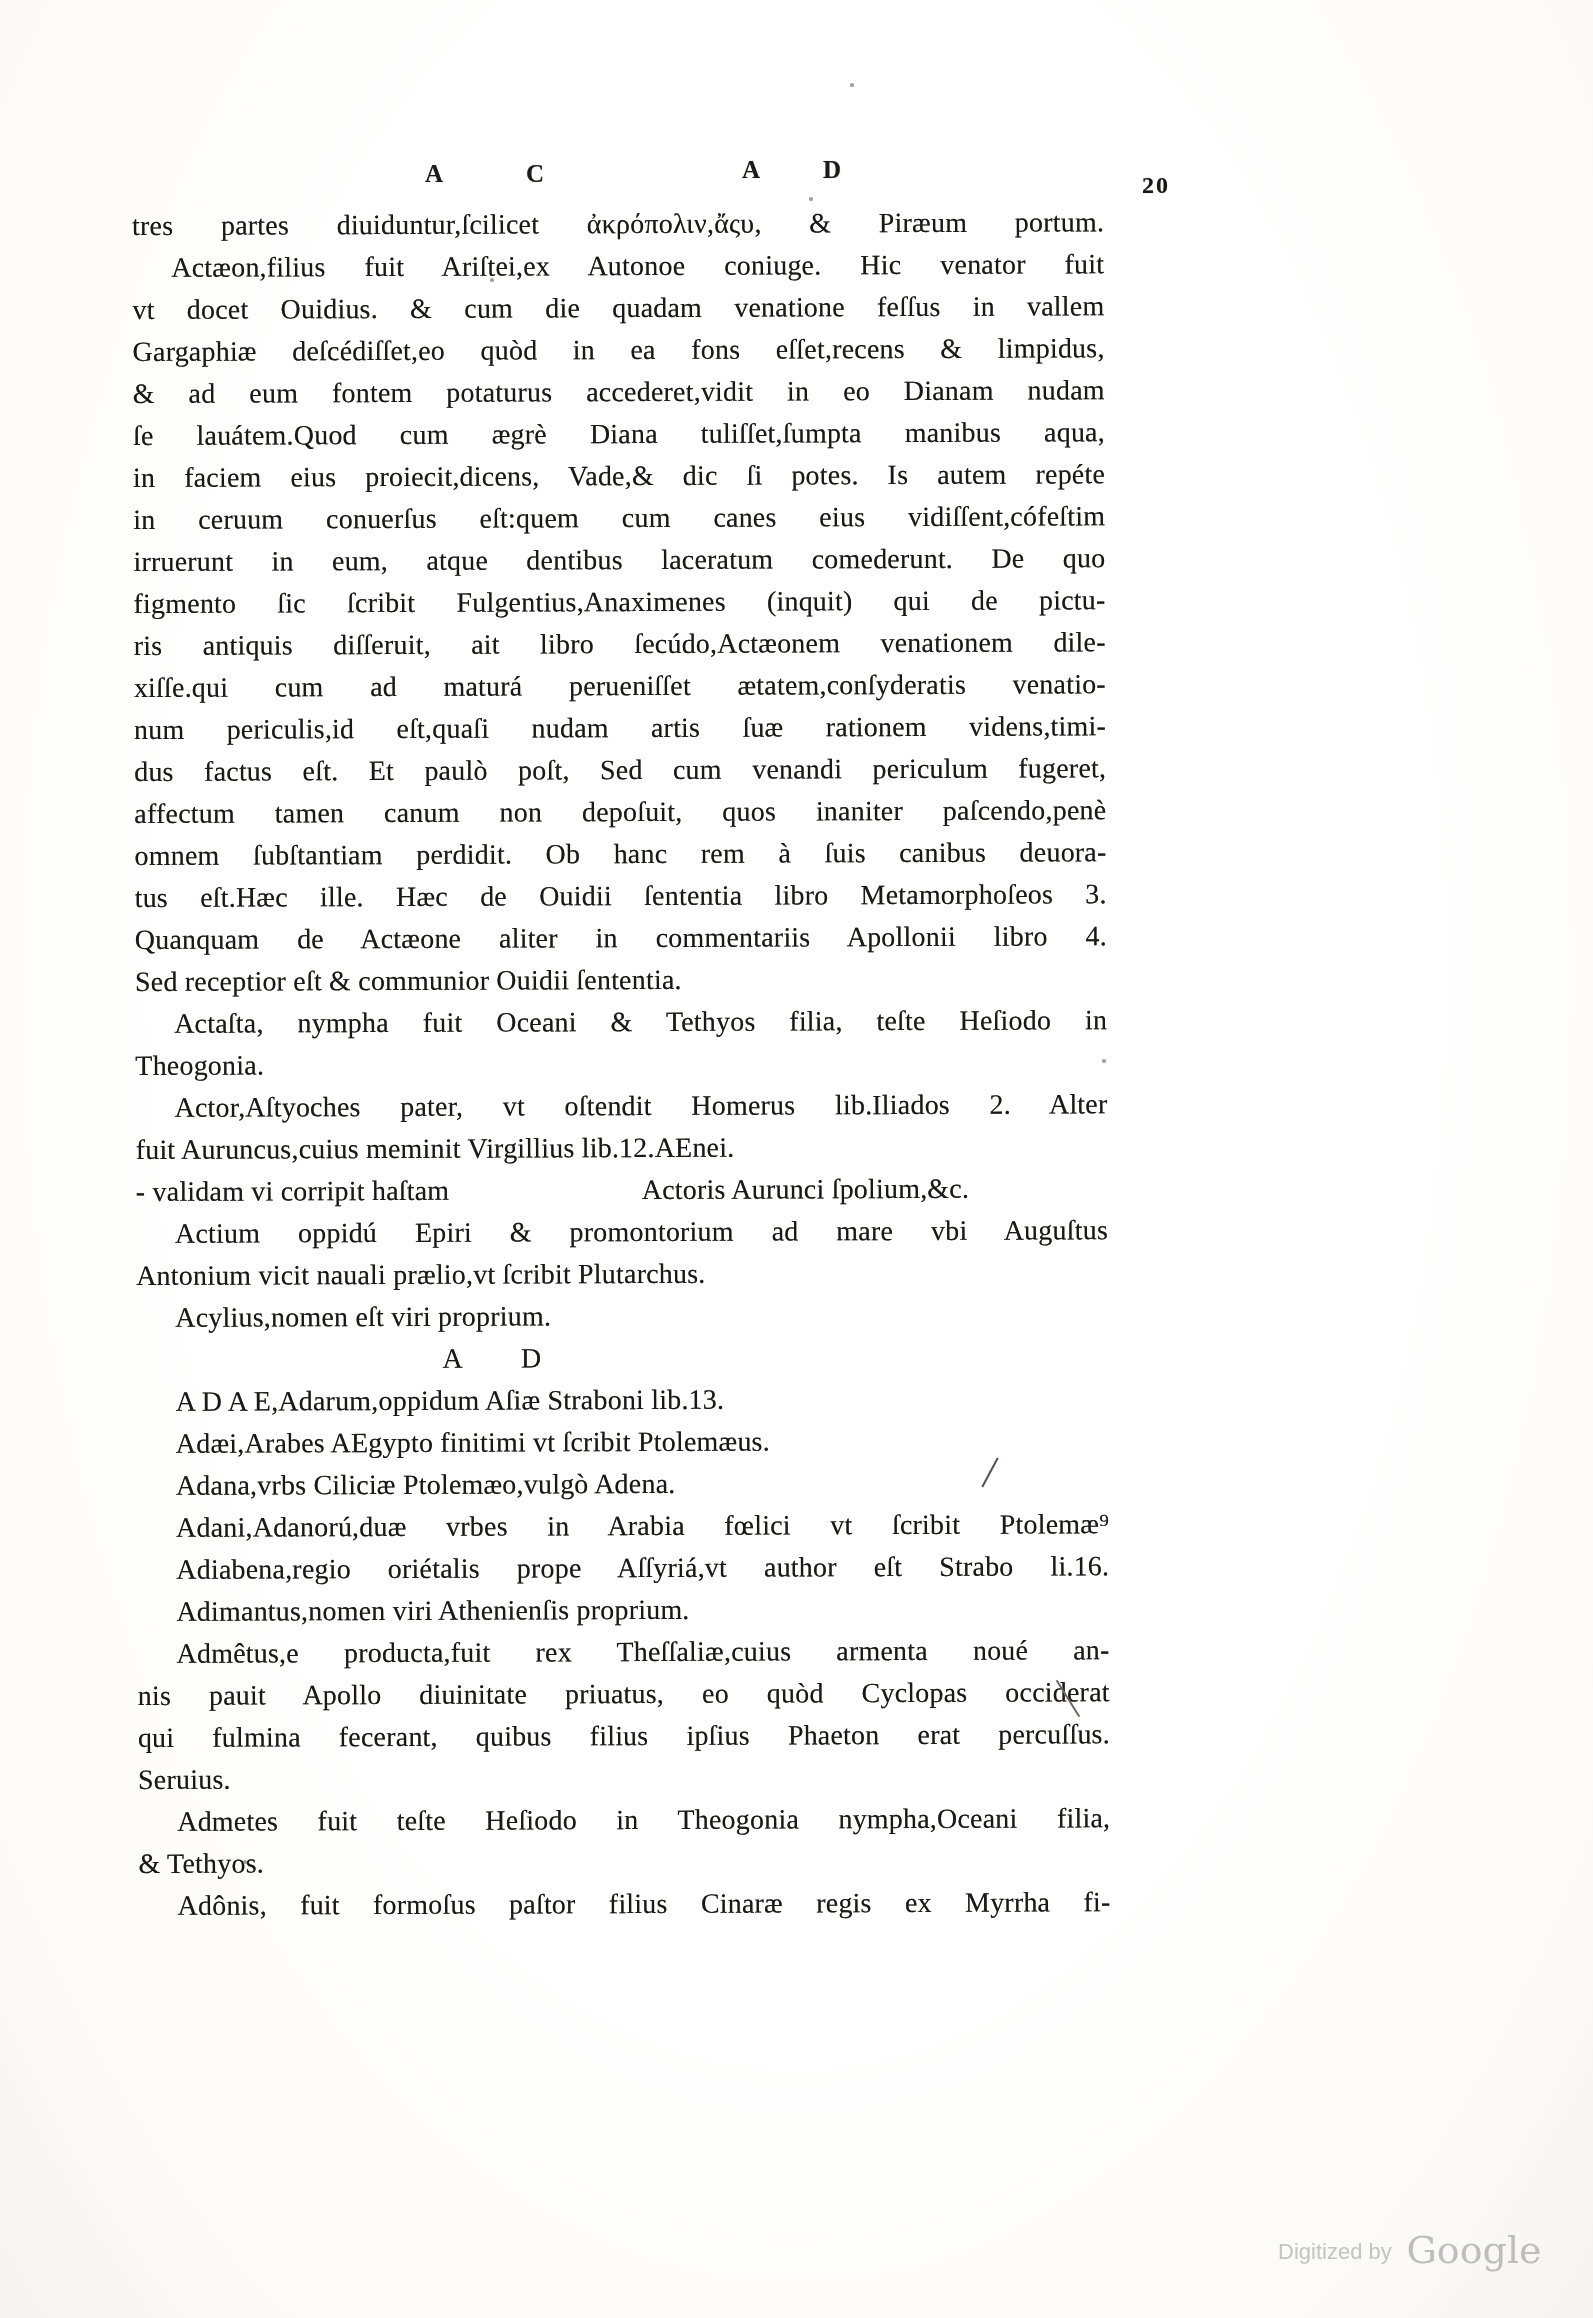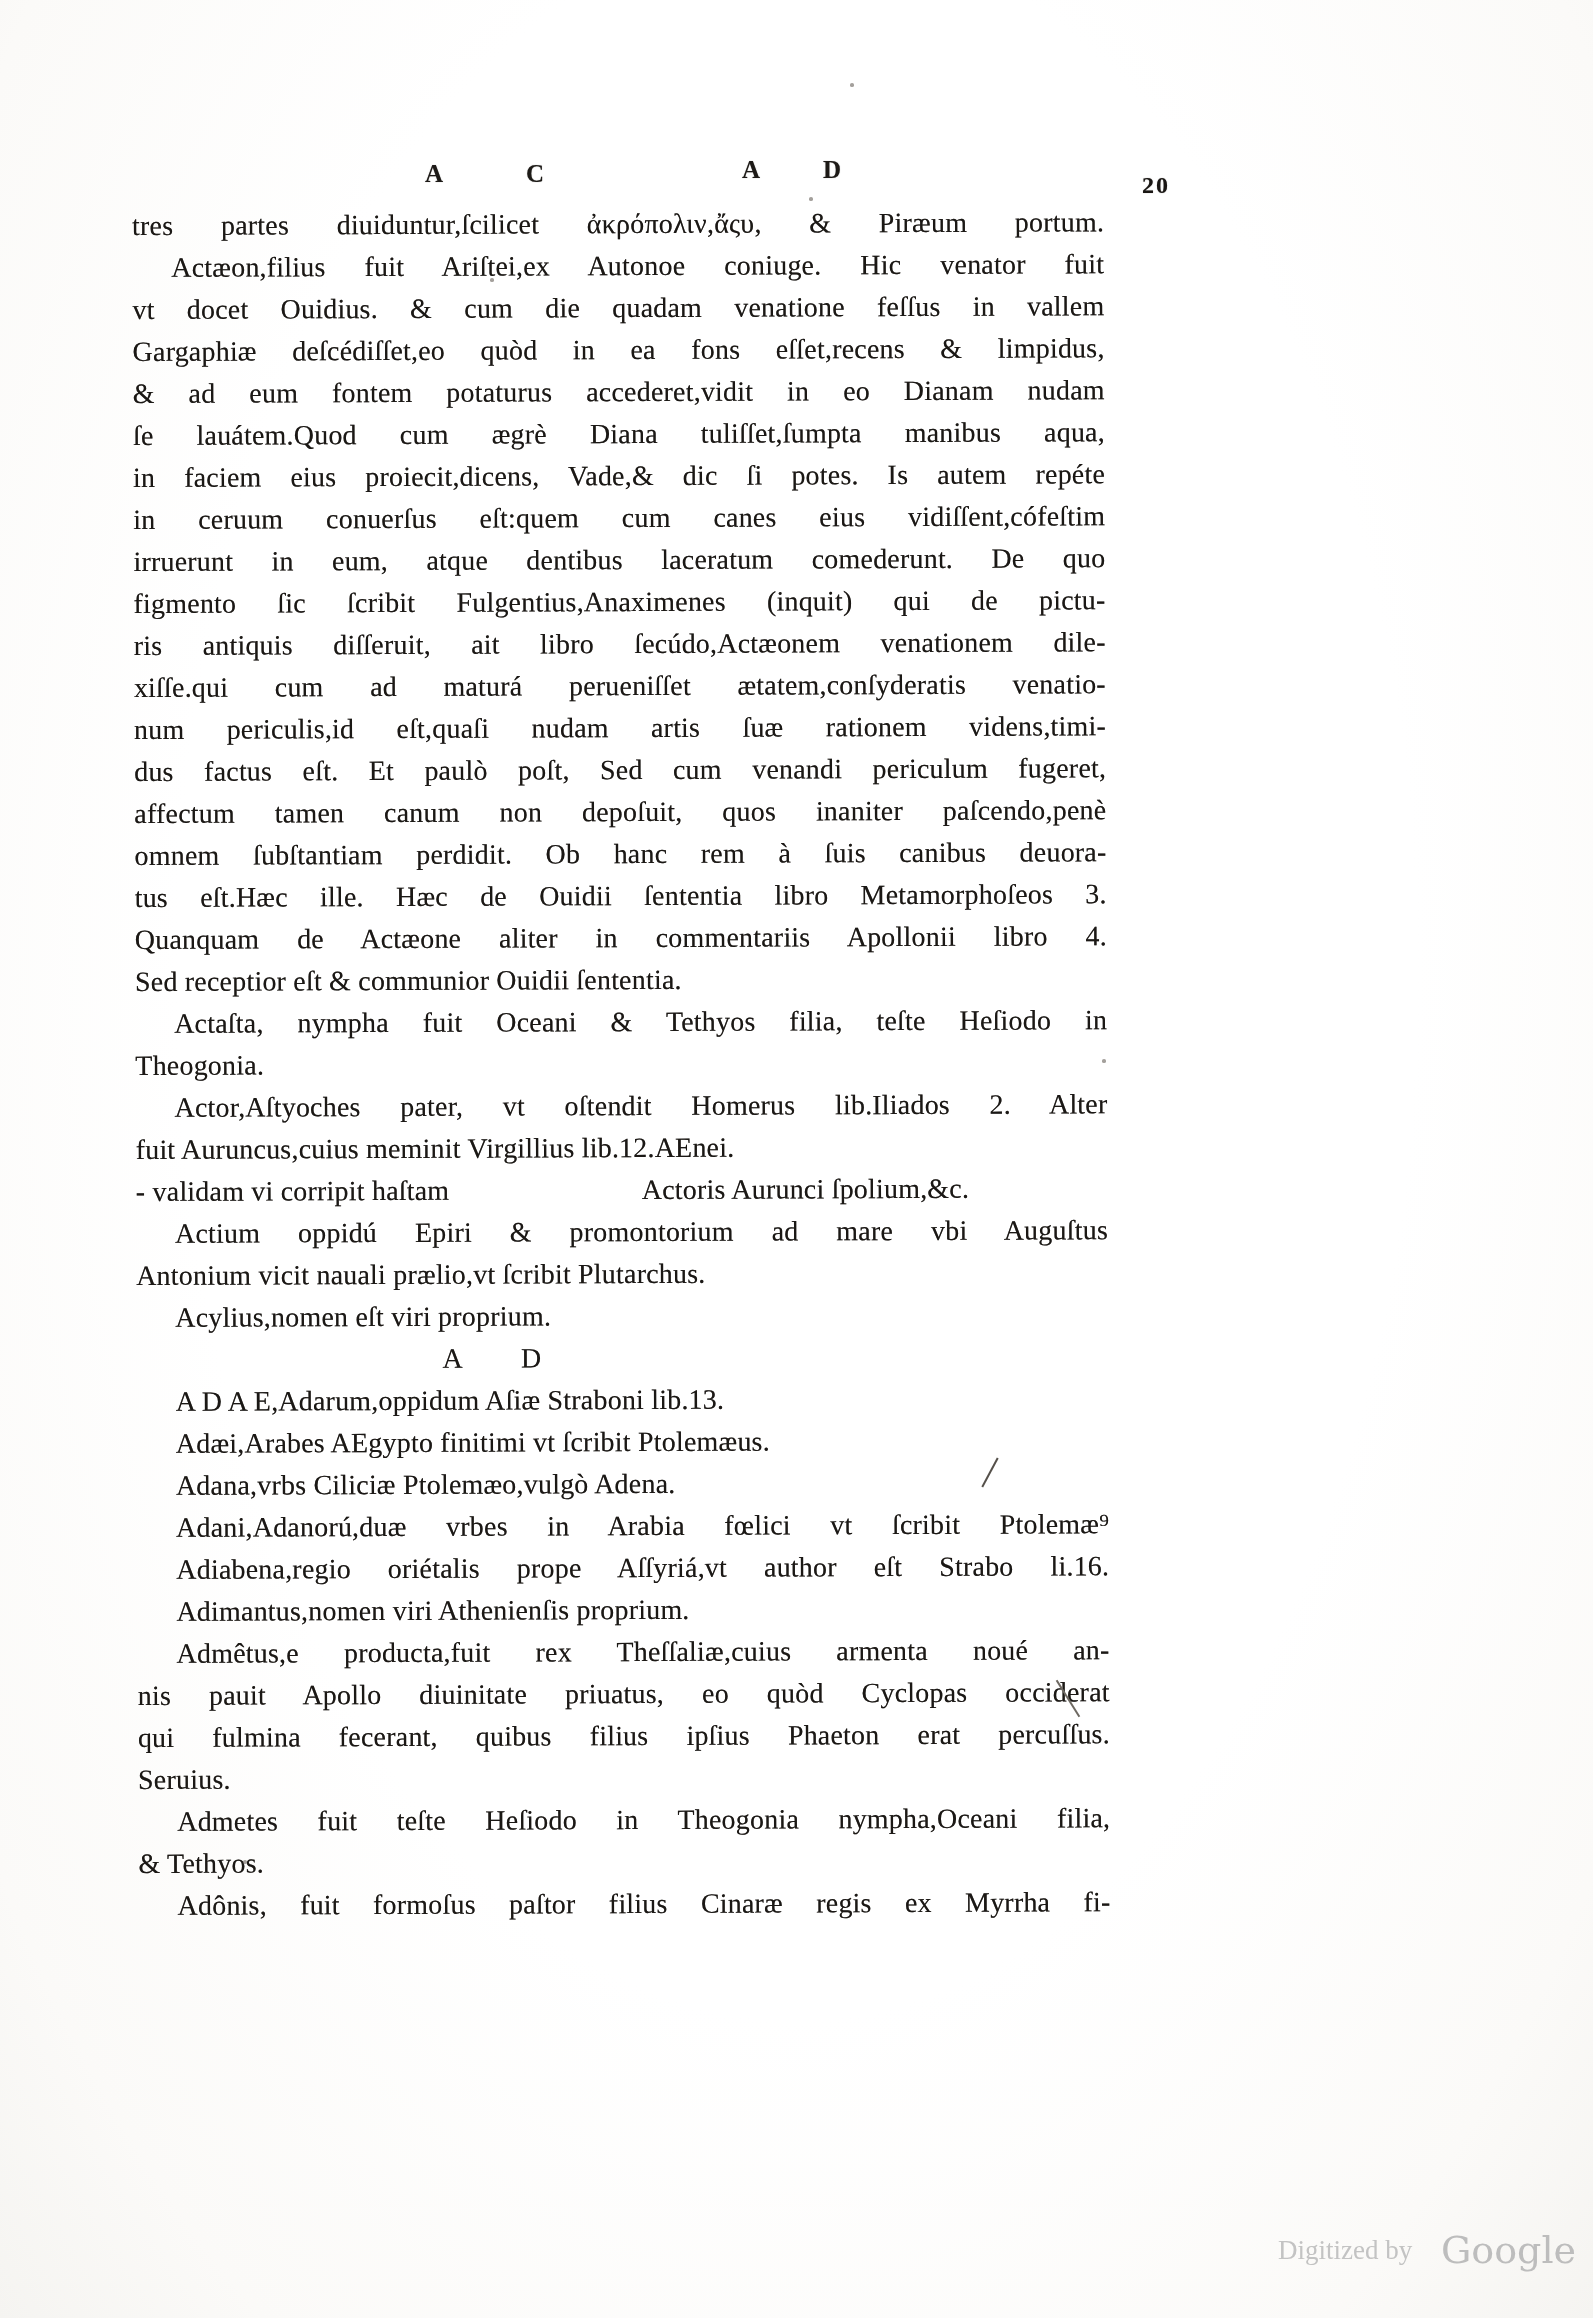--- a/index.html
+++ b/index.html
@@ -61,30 +61,30 @@
   .line.verse .verse-right { position: absolute; left: 506px; top: 0; }
   .line.section { padding-left: 306px; }
   .line.section .section-gap { margin-left: 58px; }
   
   #watermark {
     position: absolute;
     left: 1278px; top: 2228px;
     white-space: nowrap;
   }
   #watermark .wm-prefix {
-    font-family: Liberation Serif, serif;
-    font-size: 27px;
+    font-family: Liberation Sans, sans-serif;
+    font-size: 22px;
     color: #c3c3c3;
     vertical-align: baseline;
   }
   #watermark .wm-brand {
     font-family: "DejaVu Serif", "Liberation Serif", serif;
     font-size: 38px;
     color: #bdbdbd;
-    margin-left: 25px;
+    margin-left: 11px;
     vertical-align: -3.7px;
   }
   
   .artifact { position: absolute; background: #4a4642; }
   #artifact-slash {
     left: 989px; top: 1456px;
     width: 1.9px; height: 33px;
     transform: rotate(28deg);
     background: #55504a;
   }

